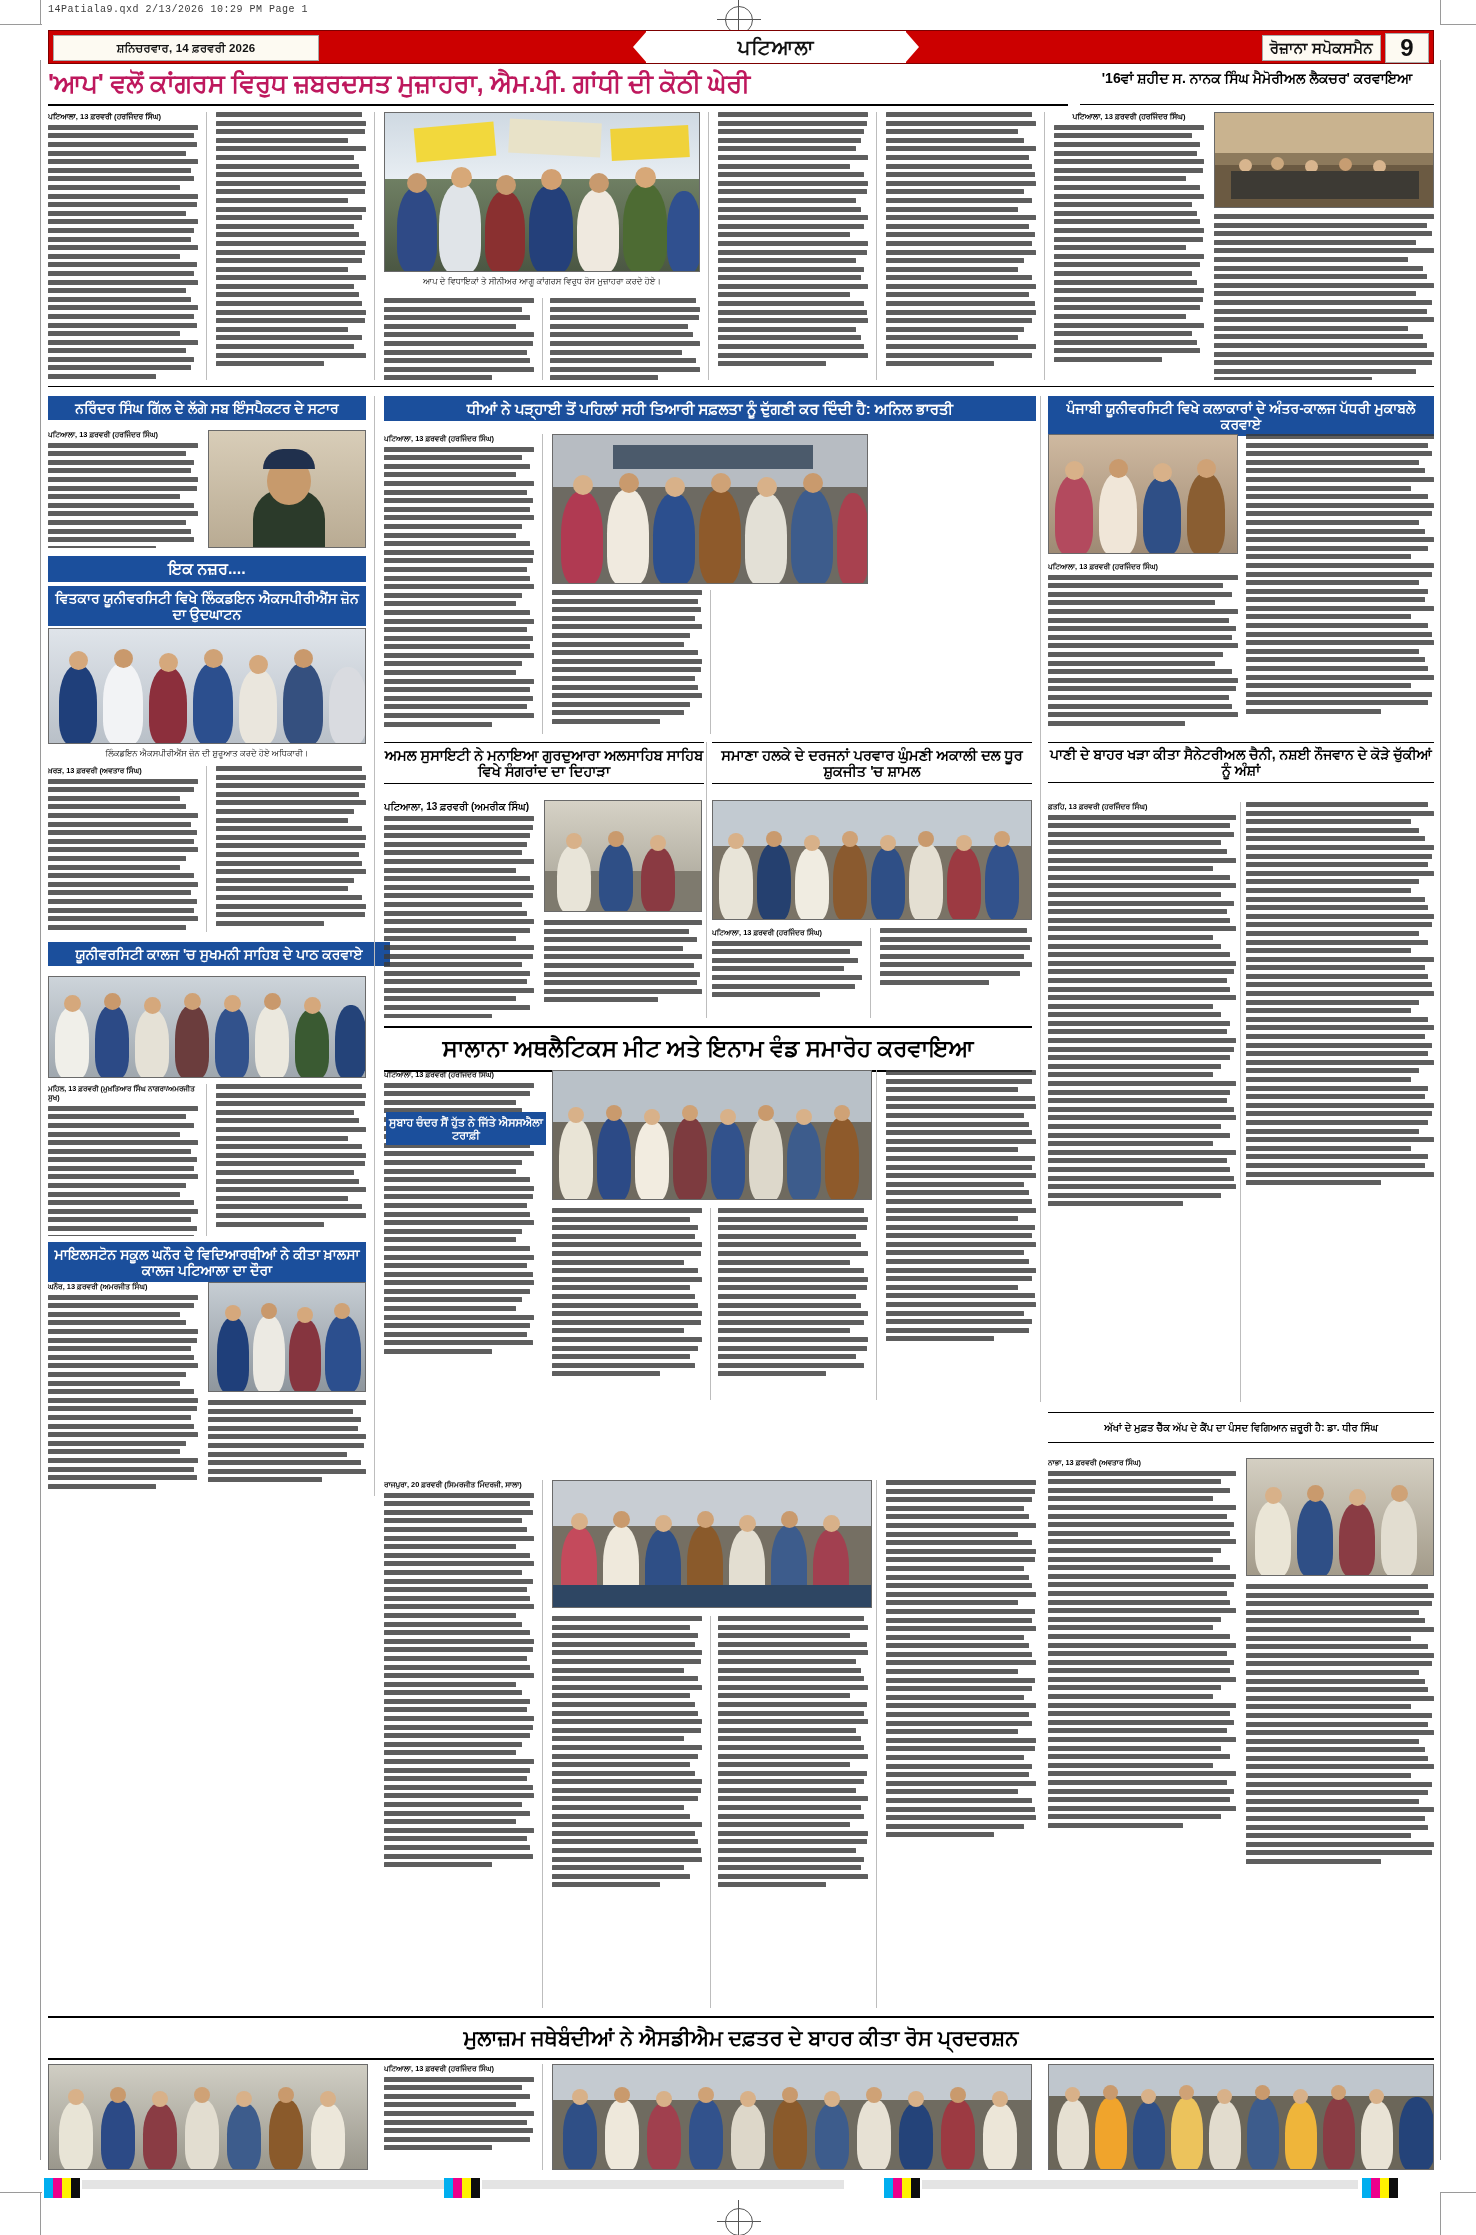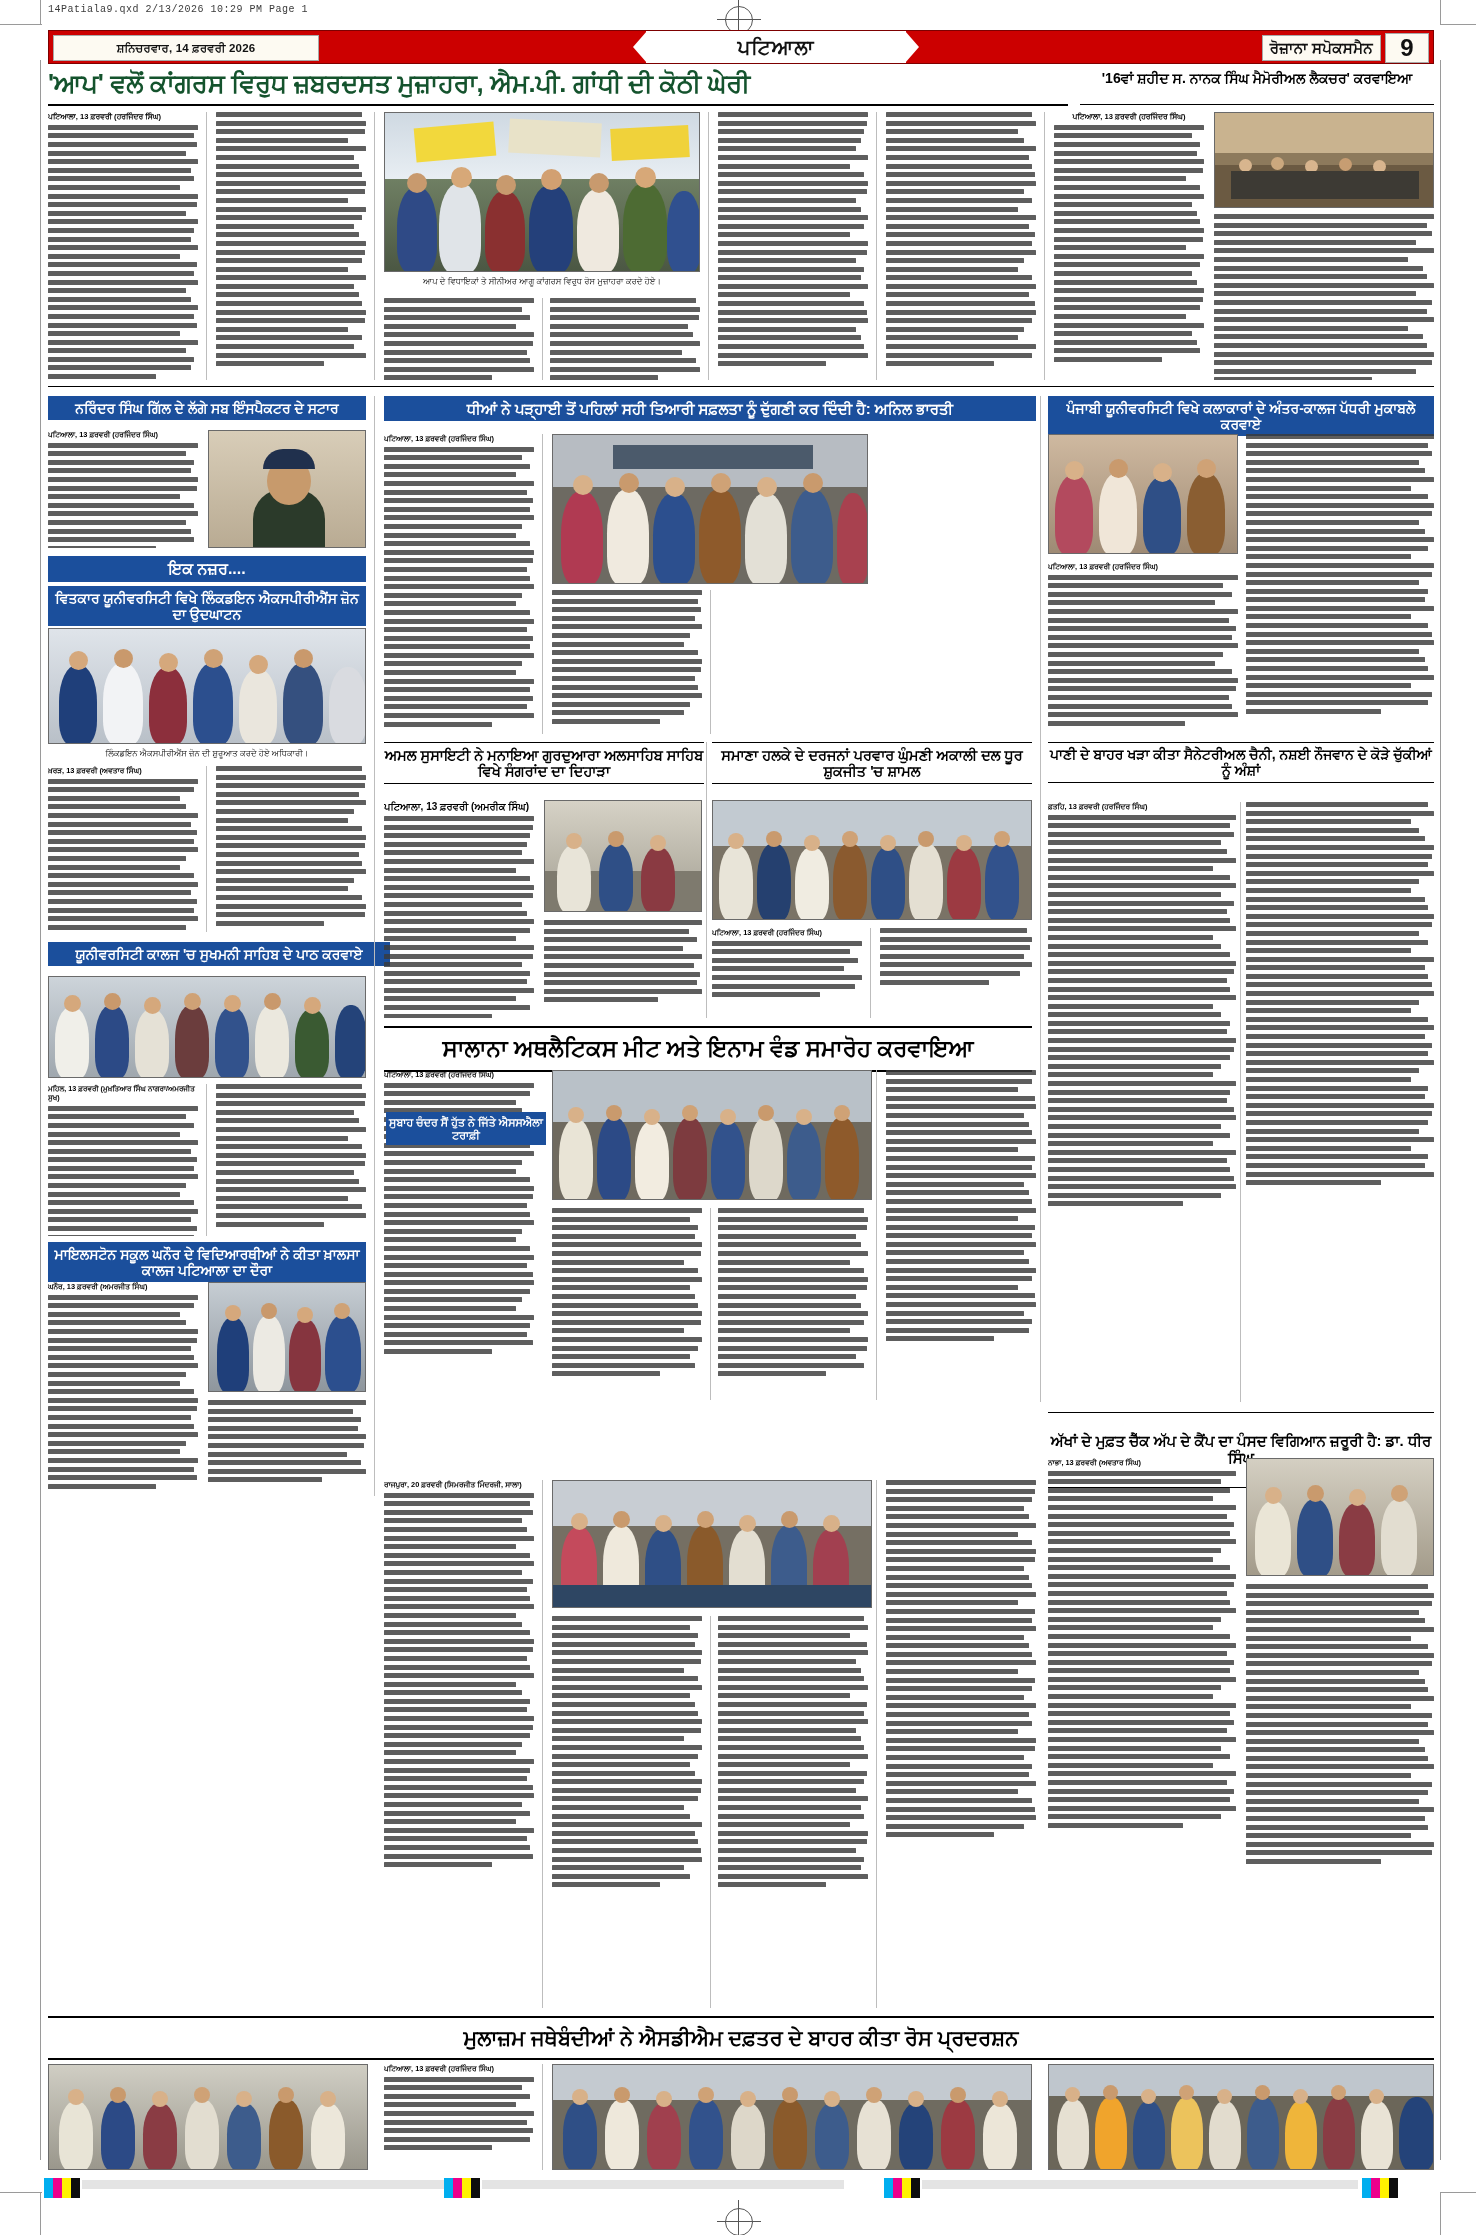--- a/index.html
+++ b/index.html
@@ -24,21 +24,21 @@
   
   .masthead{position:absolute;left:0;top:0;width:1386px;height:34px;background:#cc0000;border:1px solid #7d0000;box-sizing:border-box;}
   .mh-date{position:absolute;left:4px;top:4px;width:264px;height:24px;background:#fdfaf2;border:1px solid #a8a8a8;display:flex;align-items:center;justify-content:center;font-size:11.5px;font-weight:bold;color:#111;letter-spacing:.2px;}
   .mh-centre{position:absolute;left:597px;top:0px;width:260px;height:32px;background:#fff;display:flex;align-items:center;justify-content:center;font-size:20px;font-weight:bold;color:#111;letter-spacing:1px;}
   .mh-notch-l{position:absolute;left:584px;top:0;width:0;height:0;border-top:16px solid transparent;border-bottom:16px solid transparent;border-right:14px solid #fff;}
   .mh-notch-r{position:absolute;left:856px;top:0;width:0;height:0;border-top:16px solid transparent;border-bottom:16px solid transparent;border-left:14px solid #fff;}
   .mh-brand{position:absolute;right:52px;top:4px;height:24px;background:#fdfaf2;border:1px solid #a8a8a8;display:flex;align-items:center;padding:0 7px;font-size:15px;font-weight:bold;color:#111;letter-spacing:.3px;}
   .mh-page{position:absolute;right:4px;top:2px;width:42px;height:28px;background:#fdfaf2;border:1px solid #a8a8a8;display:flex;align-items:center;justify-content:center;font-size:24px;font-weight:bold;color:#111;}
 
   
-  .lead{font-size:25.5px;font-weight:bold;color:#14532d;line-height:1.06;letter-spacing:-.2px;}
+  .lead{font-size:25.5px;font-weight:bold;color:#be185d;line-height:1.06;letter-spacing:-.2px;}
   .hl-blue{background:#1b4f9c;color:#fff;font-weight:bold;text-align:center;font-size:14px;line-height:1.15;padding:4px 3px;box-sizing:border-box;}
   .hl-black{font-weight:bold;color:#000;font-size:17px;line-height:1.12;text-align:center;}
   .hl-band{font-weight:bold;color:#000;text-align:center;line-height:1.12;border-top:2px solid #000;border-bottom:2px solid #000;padding:8px 2px;box-sizing:border-box;}
   .cap{font-size:8.4px;color:#111;line-height:1.22;text-align:center;padding-top:2px;}
   .rule{background:#000;}
 
   
   .col{position:absolute;overflow:hidden;}
   .txt{font-size:0;line-height:0;}
   .ln{height:5px;background:#3a3a3a;margin-bottom:3.6px;opacity:.82;border-radius:.5px;}
@@ -1110,21 +1110,21 @@
           <div class="ln s5"></div>
           <div class="ln s4"></div>
           <div class="ln s1"></div>
           <div class="ln s3"></div>
           <div class="ln s2"></div>
           <div class="ln s6"></div>
           <div class="ln s7"></div>
       </div>
     </div>
 
-    <div class="hl-black" style="position:absolute;left:1000px;top:1382px;width:386px;border-top:1px solid #000;border-bottom:1px solid #000;padding:20px 0;font-size:15px;">ਅੱਖਾਂ ਦੇ ਮੁਫ਼ਤ ਚੈੱਕ ਅੱਪ ਦੇ ਕੈਂਪ ਦਾ ਪੰਸਦ ਵਿਗਿਆਨ ਜ਼ਰੂਰੀ ਹੈ: ਡਾ. ਧੀਰ ਸਿੰਘ</div>
+    <div class="hl-black" style="position:absolute;left:1000px;top:1382px;width:386px;border-top:1px solid #000;border-bottom:1px solid #000;padding:9px 0;font-size:10px;">ਅੱਖਾਂ ਦੇ ਮੁਫ਼ਤ ਚੈੱਕ ਅੱਪ ਦੇ ਕੈਂਪ ਦਾ ਪੰਸਦ ਵਿਗਿਆਨ ਜ਼ਰੂਰੀ ਹੈ: ਡਾ. ਧੀਰ ਸਿੰਘ</div>
     <div class="photo" style="left:1198px;top:1428px;width:188px;height:118px;">
       <div style="position:absolute;inset:0;background:linear-gradient(#d4cfc2,#a39b8a)"></div>
       <div class="blob" style="left:8px;top:42px;width:36px;height:76px;background:#eae5d6;"></div>
       <div class="head" style="left:18px;top:28px;width:17px;height:17px;background:#d8b189;"></div>
       <div class="blob" style="left:50px;top:40px;width:36px;height:78px;background:#2f4f86;"></div>
       <div class="head" style="left:60px;top:26px;width:17px;height:17px;background:#c99a6d;"></div>
       <div class="blob" style="left:92px;top:44px;width:36px;height:74px;background:#8a3c44;"></div>
       <div class="head" style="left:102px;top:30px;width:17px;height:17px;background:#d8b189;"></div>
       <div class="blob" style="left:134px;top:40px;width:36px;height:78px;background:#e2ddd0;"></div>
       <div class="head" style="left:144px;top:26px;width:17px;height:17px;background:#cfa276;"></div>

